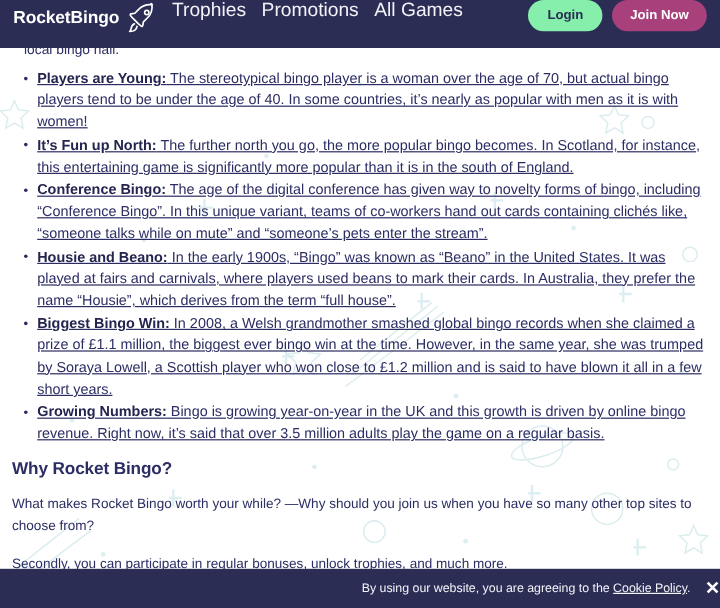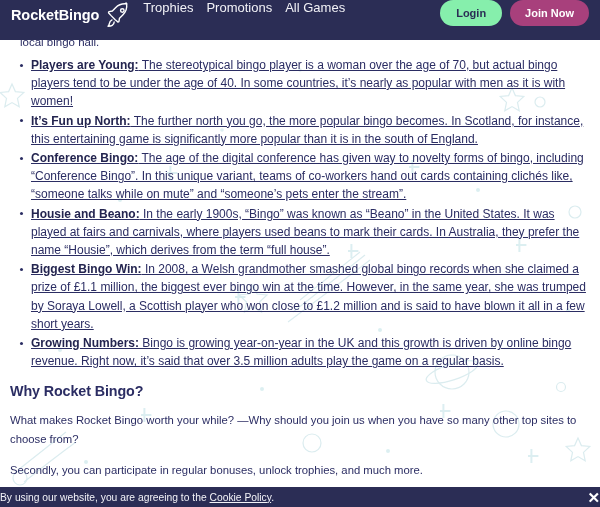--- a/index.html
+++ b/index.html
@@ -77,21 +77,21 @@
     display: block;
   }
   .nav-links {
     display: flex;
     align-items: center;
     gap: 13px;
     margin-left: 10px;
   }
   .nav-links a {
     color: #f2f2f7;
-    font-size: 13px;
+    font-size: 16px;
     text-decoration: none;
     white-space: nowrap;
   }
   .auth {
     margin-left: auto;
     display: flex;
     align-items: center;
     gap: 8px;
   }
   .btn {
@@ -168,26 +168,26 @@
     max-width: 578px;
   }
   p.para:last-child { margin-bottom: 0; }
 
   
   .cookie-bar {
     position: absolute;
     left: 0;
     bottom: 0;
     width: 600px;
-    height: 20px;
+    height: 33px;
     background: #2b2d55;
     display: flex;
     align-items: center;
-    justify-content: space-between;
-    gap: 2px;
+    justify-content: flex-end;
+    gap: 12px;
     z-index: 30;
   }
   .cookie-text {
     color: #f3f3f8;
     font-size: 10.3px;
     white-space: nowrap;
   }
   .cookie-text a {
     color: #f3f3f8;
     text-decoration: underline;

